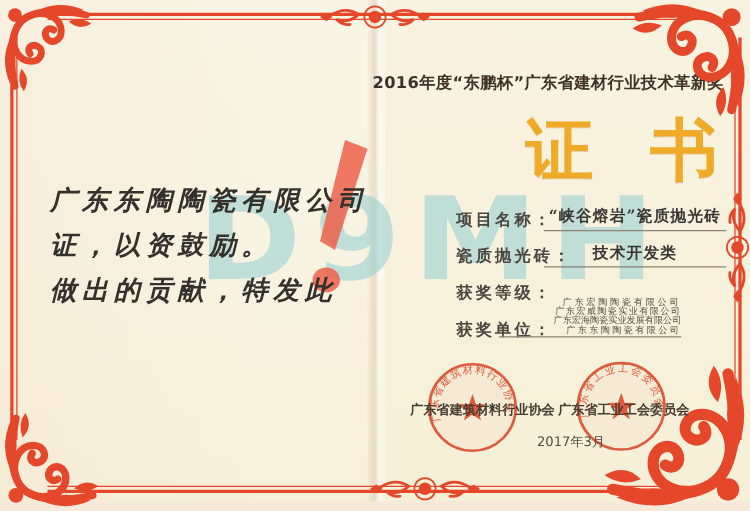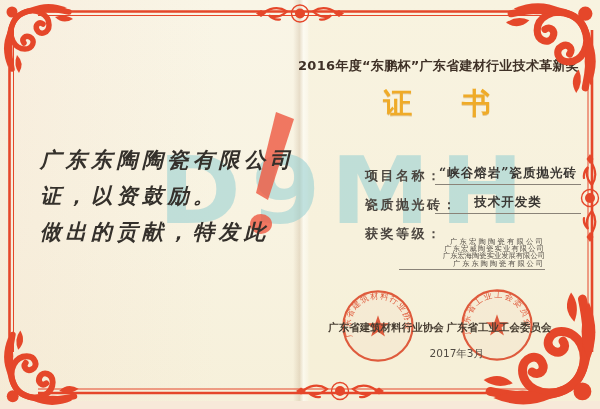--- a/index.html
+++ b/index.html
@@ -25,22 +25,22 @@
   .wm-excl{position:absolute;left:246px;top:110px;z-index:1;}
   .wm-row{position:absolute;left:166px;top:230px;z-index:1;
     font-size:60px;font-weight:bold;letter-spacing:16px;line-height:1;
     color:rgba(233,165,142,.42);text-shadow:0 0 1px rgba(255,255,255,.8);}
 
   
   .award-title{position:absolute;left:298px;top:57px;width:288px;z-index:2;
     text-align:left;font-size:13px;font-weight:bold;letter-spacing:.3px;color:#3f3127;
     font-family:"DejaVu Sans",sans-serif;}
   .cert-title{position:absolute;left:300px;top:84px;width:290px;z-index:2;
-    text-align:center;font-size:29px;font-weight:bold;letter-spacing:16px;color:#efab28;
-    text-shadow:0 1px 0 rgba(190,120,20,.35);font-family:Liberation Mono, monospace;}
+    text-align:right;font-size:54px;font-weight:bold;letter-spacing:16px;color:#efab28;
+    text-shadow:0 1px 0 rgba(190,120,20,.35);font-family:Liberation Serif, serif;}
 
   
   .motto{position:absolute;left:40px;top:142px;width:264px;z-index:2;
     color:#34302b;font-size:21px;line-height:36px;letter-spacing:4.5px;font-weight:600;
     font-family:"DejaVu Serif",serif;font-style:italic;}
   .motto .indent{text-indent:46px;}
 
   
   .flabel{position:absolute;left:332px;z-index:2;font-size:13px;font-weight:600;
     letter-spacing:2.5px;color:#4c4640;font-family:Liberation Sans, sans-serif;white-space:nowrap;margin-left:33px;}
@@ -132,20 +132,21 @@
   </div>
 
   <div class="flabel" style="top:167px">项目名称：</div>
   <div class="fval" style="top:165px">“峡谷熔岩”瓷质抛光砖</div>
 
   <div class="flabel" style="top:196px">瓷质抛光砖：</div>
   <div class="fval" style="top:194px">技术开发类</div>
 
   <div class="flabel" style="top:225px">获奖等级：</div>
 
+  <div class="flabel" style="top:255px">获奖单位：</div>
   <div class="winners">
     <div>广东宏陶陶瓷有限公司</div>
     <div>广东宏威陶瓷实业有限公司</div>
     <div>广东宏海陶瓷实业发展有限公司</div>
     <div>广东东陶陶瓷有限公司</div>
   </div>
 
   <svg class="seal left" width="76" height="76" viewBox="0 0 78 78">
     <defs>
         <path id="arcL" d="M 13.5,52 A 28.5,28.5 0 1 1 64.5,52" fill="none"></path>

